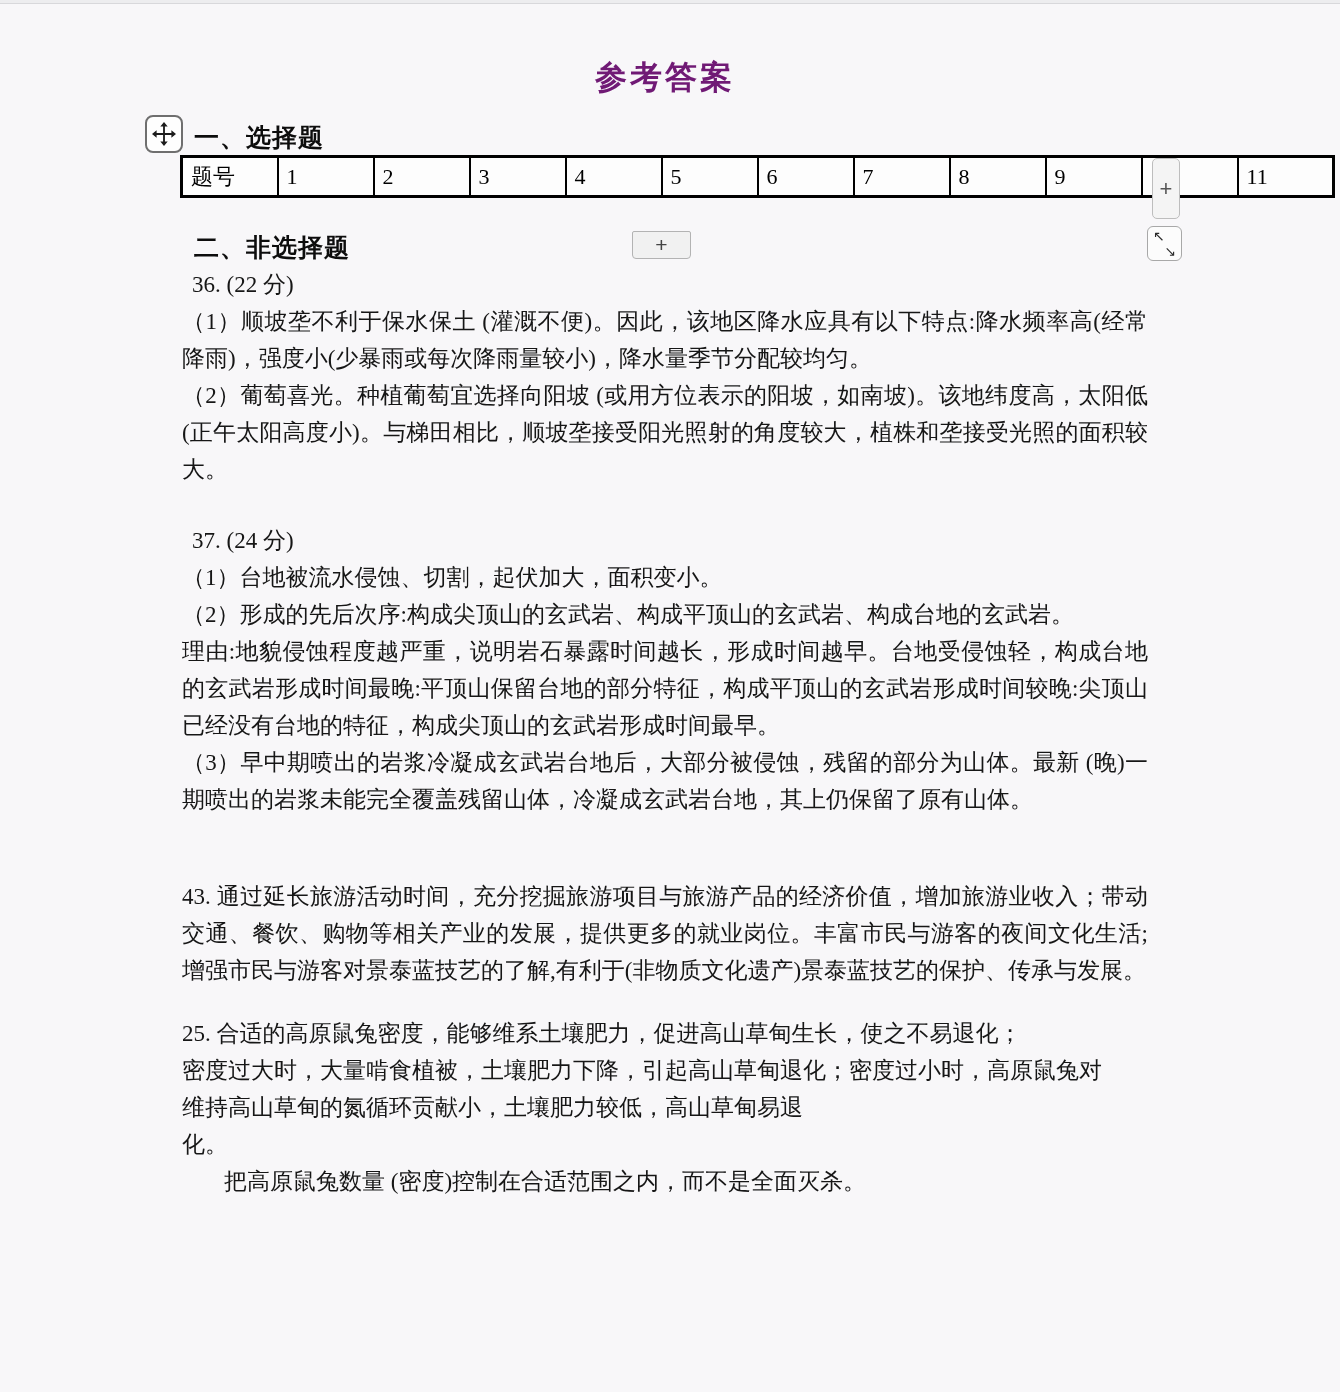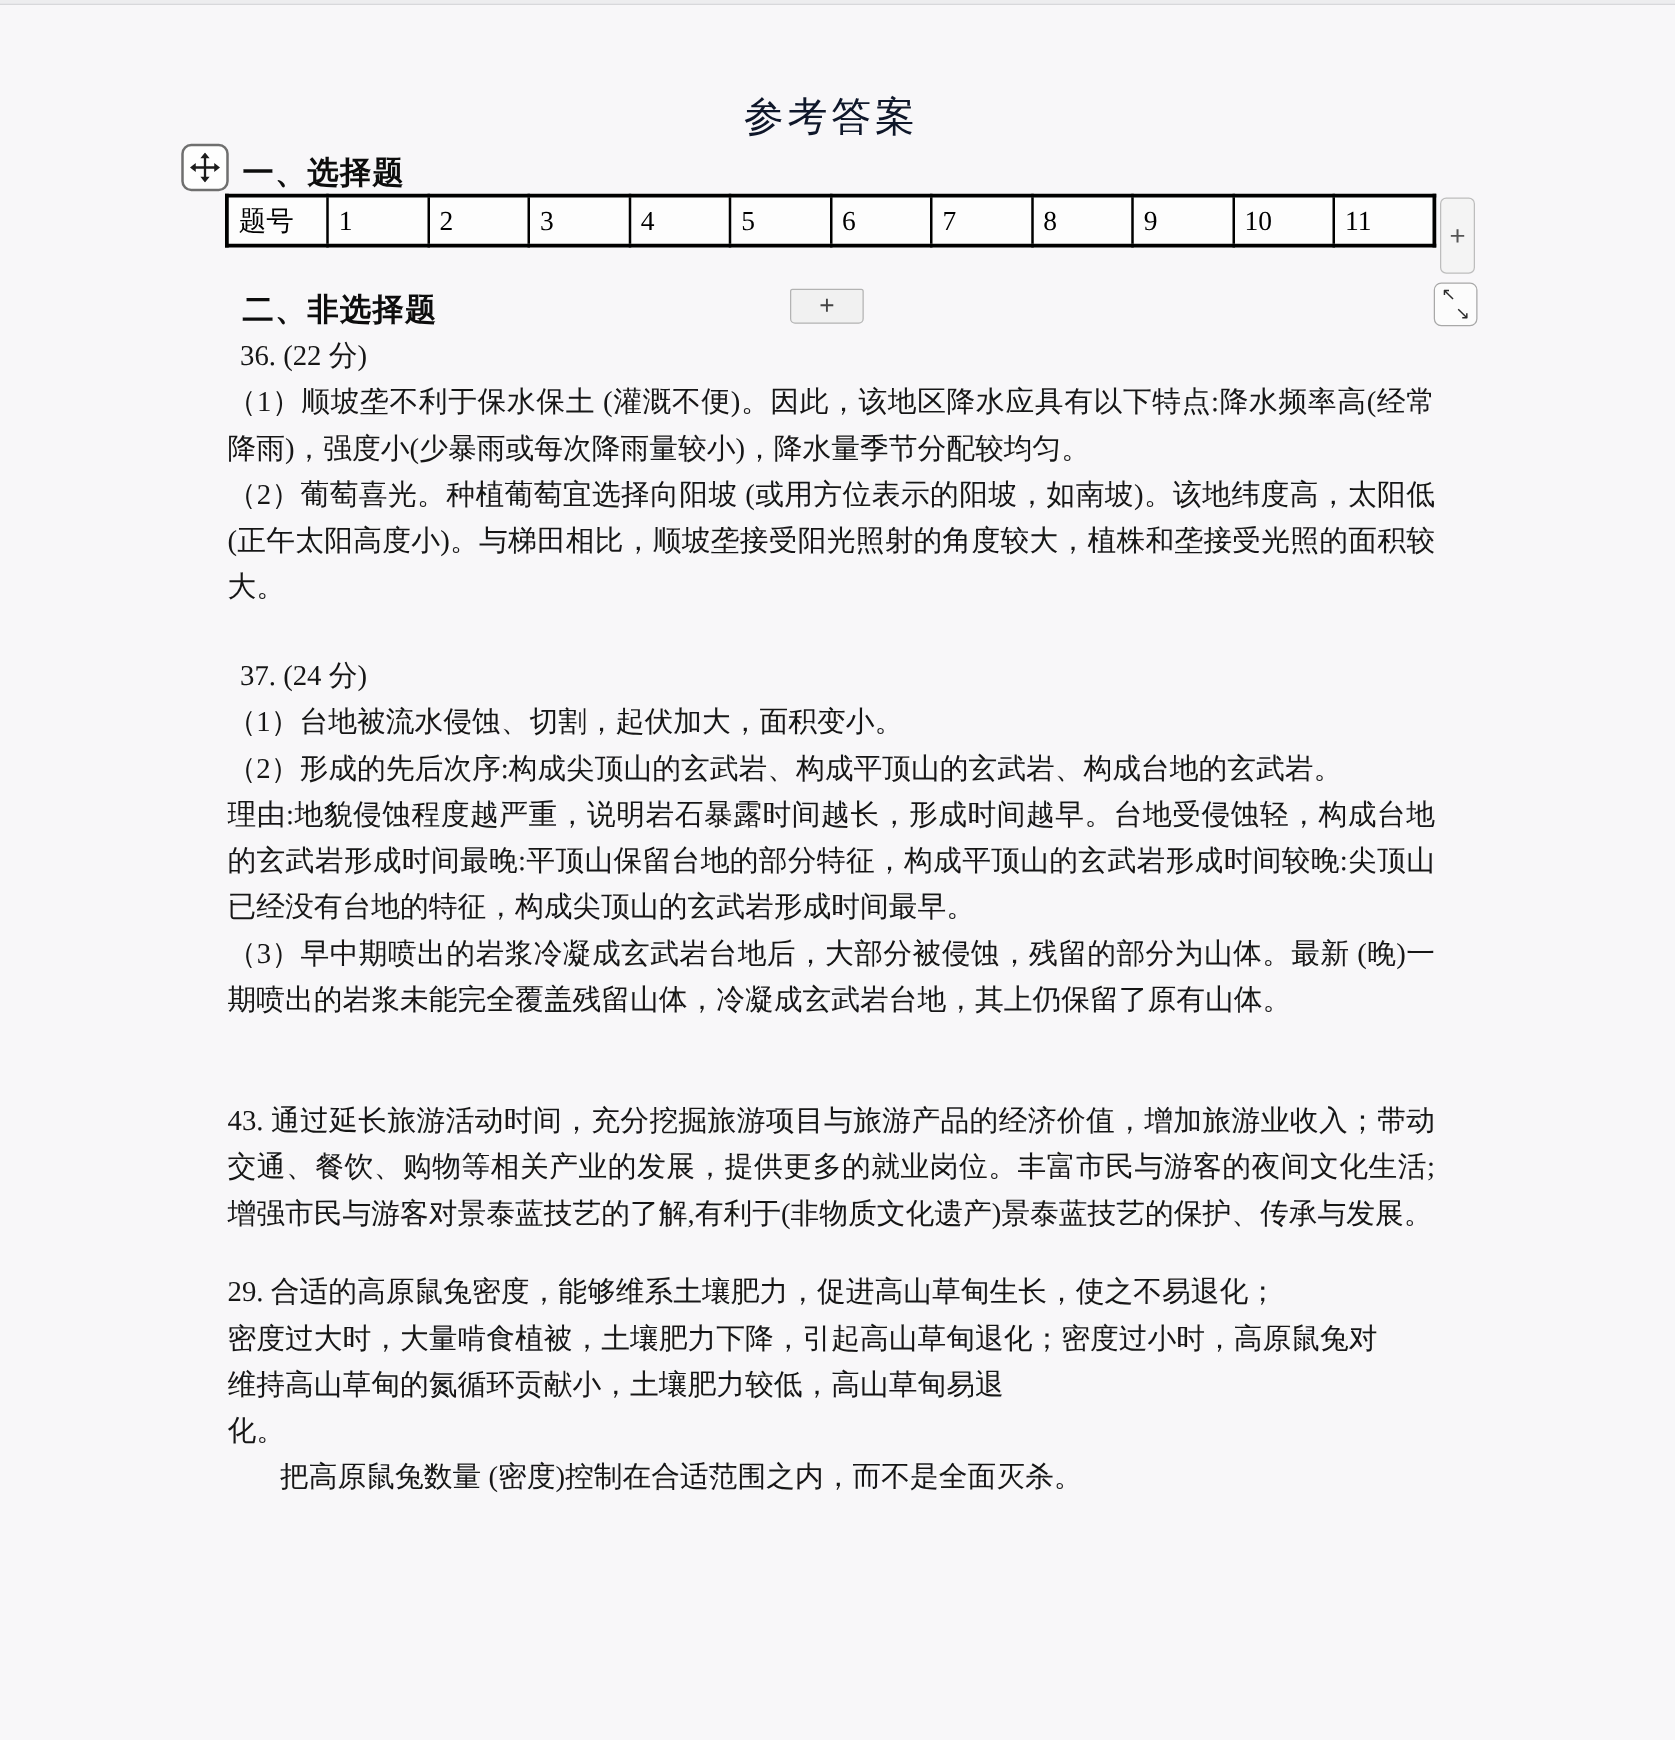--- a/index.html
+++ b/index.html
@@ -9,44 +9,44 @@
     font-family:"Liberation Serif","DejaVu Serif",serif;
     color:#141414;
     position:relative;
     overflow:hidden;
   }
   .top-strip {
     position:absolute; top:0; left:0; right:0; height:3px;
     background:#ededef; border-bottom:1px solid #d8d8db;
   }
   .doc-title {
-    position:absolute; top:72px; left:180px; width:970px;
+    position:absolute; top:56px; left:180px; width:970px;
     text-align:center;
     font-family:"Liberation Sans","DejaVu Sans",sans-serif;
-    font-size:32px; font-weight:400; letter-spacing:3px;
-    color:#0f172a;
+    font-size:32px; font-weight:700; letter-spacing:3px;
+    color:#701a75;
   }
   .section-heading {
     position:absolute; left:194px;
     font-family:Liberation Serif, serif;
     font-size:25px; font-weight:700; color:#0d0d0d;
     letter-spacing:1px;
   }
   .heading-choice    { top:121px; }
   .heading-nonchoice { top:231px; }
 
   .move-btn {
     position:absolute; left:145px; top:115px; width:38px; height:38px;
     background:#fefefe; border:2px solid #6f6f6f; border-radius:8px;
     display:flex; align-items:center; justify-content:center;
     box-sizing:border-box; cursor:move;
   }
 
   table.ans-table {
-    position:absolute; left:180px; top:155px; width:969px;
+    position:absolute; left:180px; top:155px; width:1155px;
     border-collapse:collapse; table-layout:fixed;
     background:#fdfdfd;
     border:3px solid #000;
   }
   table.ans-table td {
     border:2px solid #000;
     height:37px;
     font-size:22px;
     padding:0 0 0 8px;
     vertical-align:middle;
@@ -155,18 +155,18 @@
   <p>理由:地貌侵蚀程度越严重，说明岩石暴露时间越长，形成时间越早。台地受侵蚀轻，构成台地的玄武岩形成时间最晚:平顶山保留台地的部分特征，构成平顶山的玄武岩形成时间较晚:尖顶山已经没有台地的特征，构成尖顶山的玄武岩形成时间最早。</p>
   <p>（3）早中期喷出的岩浆冷凝成玄武岩台地后，大部分被侵蚀，残留的部分为山体。最新 (晚)一期喷出的岩浆未能完全覆盖残留山体，冷凝成玄武岩台地，其上仍保留了原有山体。</p>
 
   <div class="gap-lg"></div>
   <div class="gap-md"></div>
 
   <p>43.  通过延长旅游活动时间，充分挖掘旅游项目与旅游产品的经济价值，增加旅游业收入；带动交通、餐饮、购物等相关产业的发展，提供更多的就业岗位。丰富市民与游客的夜间文化生活;增强市民与游客对景泰蓝技艺的了解,有利于(非物质文化遗产)景泰蓝技艺的保护、传承与发展。</p>
 
   <div class="gap-md"></div>
 
-  <p>29.  合适的高原鼠兔密度，能够维系土壤肥力，促进高山草甸生长，使之不易退化；</p>
+  <p>25.  合适的高原鼠兔密度，能够维系土壤肥力，促进高山草甸生长，使之不易退化；</p>
   <p>密度过大时，大量啃食植被，土壤肥力下降，引起高山草甸退化；密度过小时，高原鼠兔对</p>
   <p>维持高山草甸的氮循环贡献小，土壤肥力较低，高山草甸易退</p>
   <p>化。</p>
   <p class="indent1">把高原鼠兔数量 (密度)控制在合适范围之内，而不是全面灭杀。</p>
 </div>
 
 </body></html>

